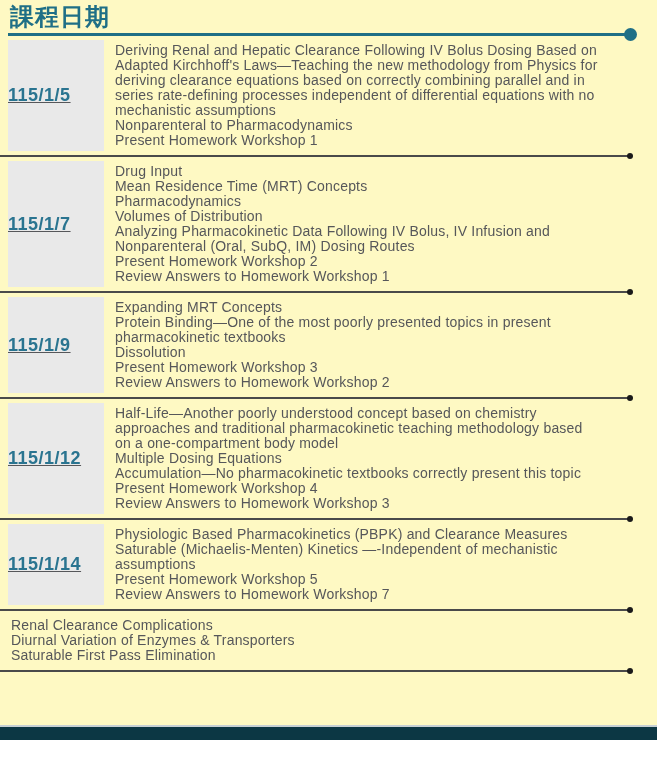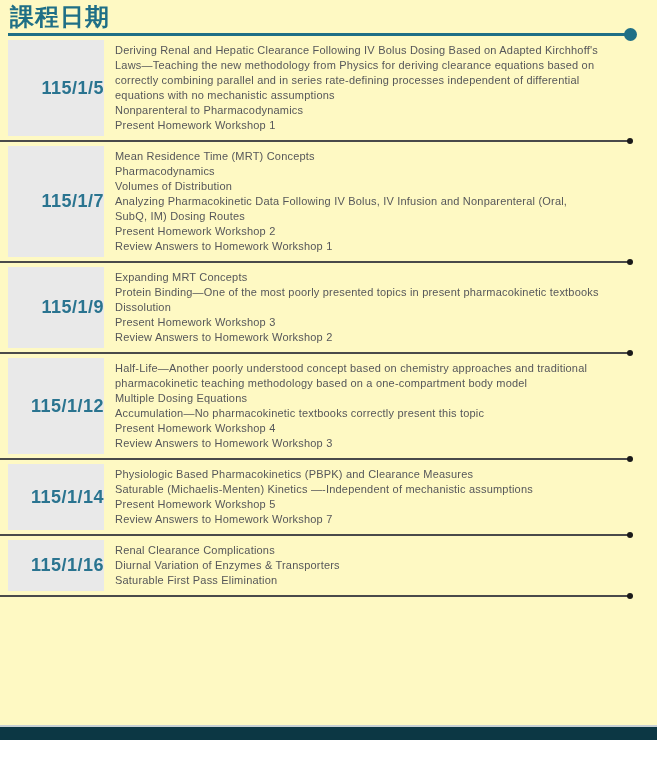--- a/index.html
+++ b/index.html
@@ -39,33 +39,34 @@
 
   
   .schedule { margin-top: 3px; }
   .row { display: flex; align-items: stretch; margin: 4px 0; }
   .date-cell {
     flex: 0 0 96px;
     margin-left: 8px;
     background: var(--row-bg, #e9e9e9);
     display: flex;
     align-items: center;
-    justify-content: flex-end;
+    justify-content: flex-start;
+    text-decoration: underline;
   }
   .date-label {
     color: var(--date-teal, #2a7490);
     font-size: 18px;
     font-weight: bold;
     letter-spacing: 0.5px;
   }
   .topics {
     margin-left: 11px;
     width: 484px;
     padding: 3px 0;
-    font-size: 11px;
+    font-size: 14px;
     line-height: 15px;
     letter-spacing: 0.2px;
   }
   .topic-line { color: var(--body-text, #56575a); }
 
   
   .divider {
     position: relative;
     height: 2px;
     margin: 3px 27px 4px 0;
@@ -114,20 +115,21 @@
     </section>
     <div class="divider">
       <span class="dot"></span>
     </div>
 
     <section class="row">
       <div class="date-cell">
         <span class="date-label">115/1/7</span>
       </div>
       <div class="topics">
+          <div class="topic-line">Drug Input</div>
           <div class="topic-line">Mean Residence Time (MRT) Concepts</div>
           <div class="topic-line">Pharmacodynamics</div>
           <div class="topic-line">Volumes of Distribution</div>
           <div class="topic-line">Analyzing Pharmacokinetic Data Following IV Bolus, IV Infusion and Nonparenteral (Oral, SubQ, IM) Dosing Routes</div>
           <div class="topic-line">Present Homework Workshop 2</div>
           <div class="topic-line">Review Answers to Homework Workshop 1</div>
         </div>
     </section>
     <div class="divider">
       <span class="dot"></span>
@@ -174,23 +176,20 @@
           <div class="topic-line">Saturable (Michaelis-Menten) Kinetics —-Independent of mechanistic assumptions</div>
           <div class="topic-line">Present Homework Workshop 5</div>
           <div class="topic-line">Review Answers to Homework Workshop 7</div>
         </div>
     </section>
     <div class="divider">
       <span class="dot"></span>
     </div>
 
     <section class="row">
-      <div class="date-cell">
-        <span class="date-label">115/1/16</span>
-      </div>
       <div class="topics">
           <div class="topic-line">Renal Clearance Complications</div>
           <div class="topic-line">Diurnal Variation of Enzymes &amp; Transporters</div>
           <div class="topic-line">Saturable First Pass Elimination</div>
         </div>
     </section>
     <div class="divider">
       <span class="dot"></span>
     </div>
 

